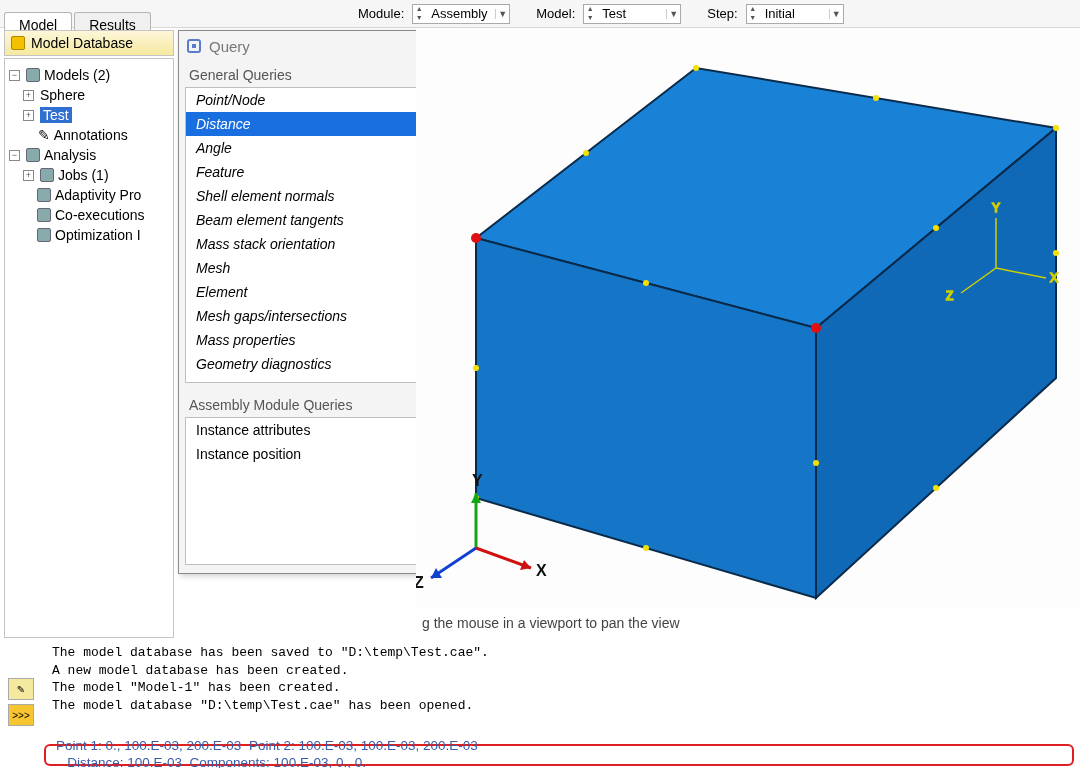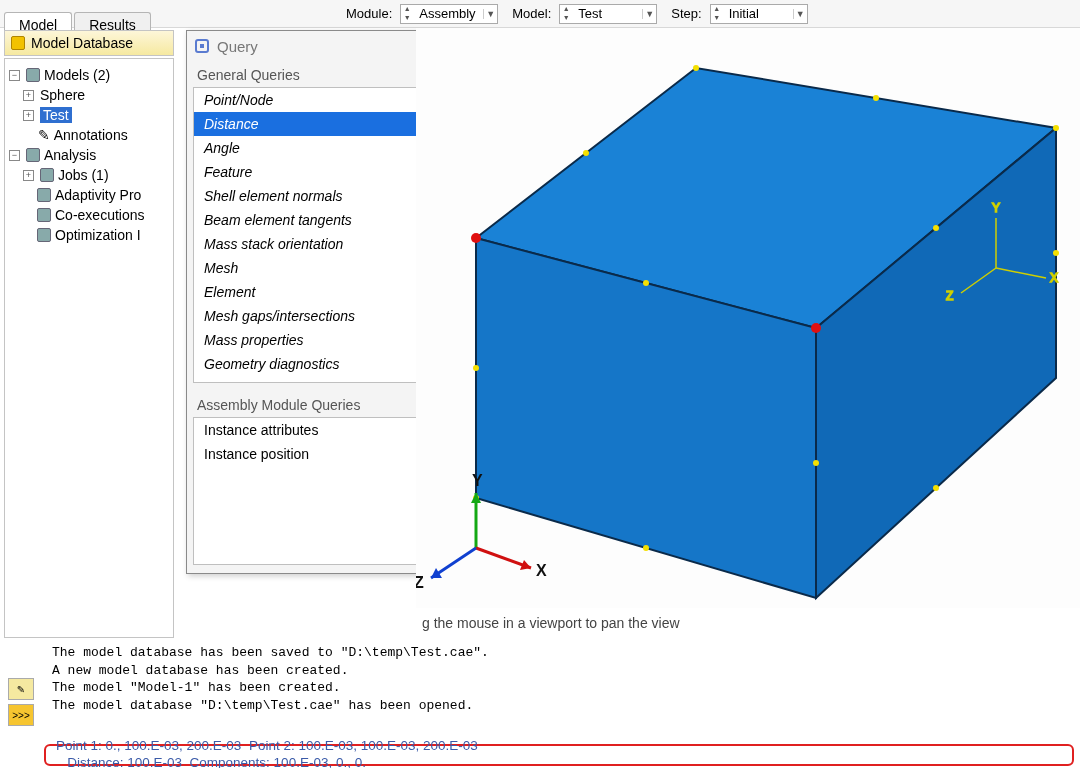--- a/index.html
+++ b/index.html
@@ -1,41 +1,41 @@
 <!DOCTYPE html>
 <html><head>
 <meta charset="utf-8">
 <style>
 * { box-sizing: border-box; margin: 0; padding: 0; font-family: "Segoe UI", Tahoma, sans-serif; }
 body { width:1080px; height:768px; background:#fff; overflow:hidden; position:relative; }
 
 
 .ctxbar { position:absolute; left:0; right:0; top:0; height:28px; display:flex; align-items:center; gap:8px; padding-left:340px; font-size:13px; background:#f6f6f6; border-bottom:1px solid #d8d8d8;}
-.ctxbar .lbl { margin-left:6px; }
+.ctxbar .lbl { margin-left:18px; }
 .combo { display:inline-flex; align-items:center; border:1px solid #aaa; background:#fff; height:20px; }
 .combo .spin { width:12px; display:flex; flex-direction:column; }
 .combo .spin div{ height:9px; font-size:7px; line-height:7px; text-align:center; cursor:pointer; color:#555;}
 .combo .val { padding:0 6px; min-width:70px; font-size:13px; }
 .combo .dd { width:14px; text-align:center; font-size:9px; color:#555; border-left:1px solid #ccc; cursor:pointer;}
 
 
 .tabs { position:absolute; left:4px; top:0; display:flex;margin-top:12px; }
 .tab { border:1px solid #b5b5b5; background:#f0f0f0; padding:4px 14px; font-size:14px; border-bottom:none; border-radius:3px 3px 0 0; margin-right:2px; cursor:pointer;}
 .tab.active { background:#fff; font-weight:500;}
 .panel-header { position:absolute; left:4px; top:30px; width:170px; height:26px; border:1px solid #c4c4c4; background:linear-gradient(#fdf6d9,#f6e9a0); display:flex; align-items:center; gap:6px; padding:0 6px; font-size:14px;}
 .db-icon{width:14px;height:14px;background:#f2c200;border:1px solid #b08500;border-radius:2px;}
 .tree { position:absolute; left:4px; top:58px; width:170px; bottom:130px; border:1px solid #c4c4c4; padding:6px 4px; font-size:14px; overflow:hidden; background:#fff;}
 .node { display:flex; align-items:center; gap:4px; padding:2px 0; cursor:pointer; white-space:nowrap;}
 .exp { width:11px; height:11px; border:1px solid #888; font-size:9px; line-height:9px; text-align:center; color:#555; margin-right:2px;}
 .ind1{padding-left:14px;} .ind2{padding-left:28px;}
 .sel { background:#2f6fd0; color:#fff; padding:0 3px;}
 .ico{width:14px;height:14px;display:inline-block;background:#8aa;border:1px solid #667; border-radius:2px;}
 
 
-.dialog { position:absolute; left:186px; top:30px; width:280px; border:1px solid #8a8a8a; background:#f4f4f4; box-shadow:2px 2px 6px rgba(0,0,0,.2);}
+.dialog { position:absolute; left:178px; top:30px; width:280px; border:1px solid #8a8a8a; background:#f4f4f4; box-shadow:2px 2px 6px rgba(0,0,0,.2);}
 .dialog .titlebar{ height:30px; display:flex; align-items:center; padding:0 8px; color:#777; font-size:15px;}
 .dialog .titlebar .qicon{width:14px;height:14px;border:2px solid #5a7bd0;border-radius:3px;margin-right:8px;position:relative;}
 .dialog .titlebar .qicon::after{content:"";position:absolute;left:3px;top:3px;width:4px;height:4px;background:#5a7bd0;}
 .dialog .titlebar .close{margin-left:auto;color:#888;cursor:pointer;font-size:15px;}
 .dialog .section-label{padding:6px 10px 4px;font-size:14px;color:#555;}
 .dialog .listbox{ margin:0 6px 8px; background:#fff; border:1px solid #bfbfbf; }
 .dialog .general{ height:296px; overflow:hidden; position:relative;font-style:italic;}
 .dialog .general .scrollbar{position:absolute;right:0;top:0;bottom:0;width:15px;background:#eee;border-left:1px solid #ddd;}
 .dialog .general .scrollbar .thumb{position:absolute;left:2px;right:2px;top:2px;height:200px;background:#cfcfcf;border-radius:2px;}
 .dialog .general .sbtn{position:absolute;left:0;right:0;height:14px;background:#e6e6e6;text-align:center;font-size:9px;color:#555;cursor:pointer;}

